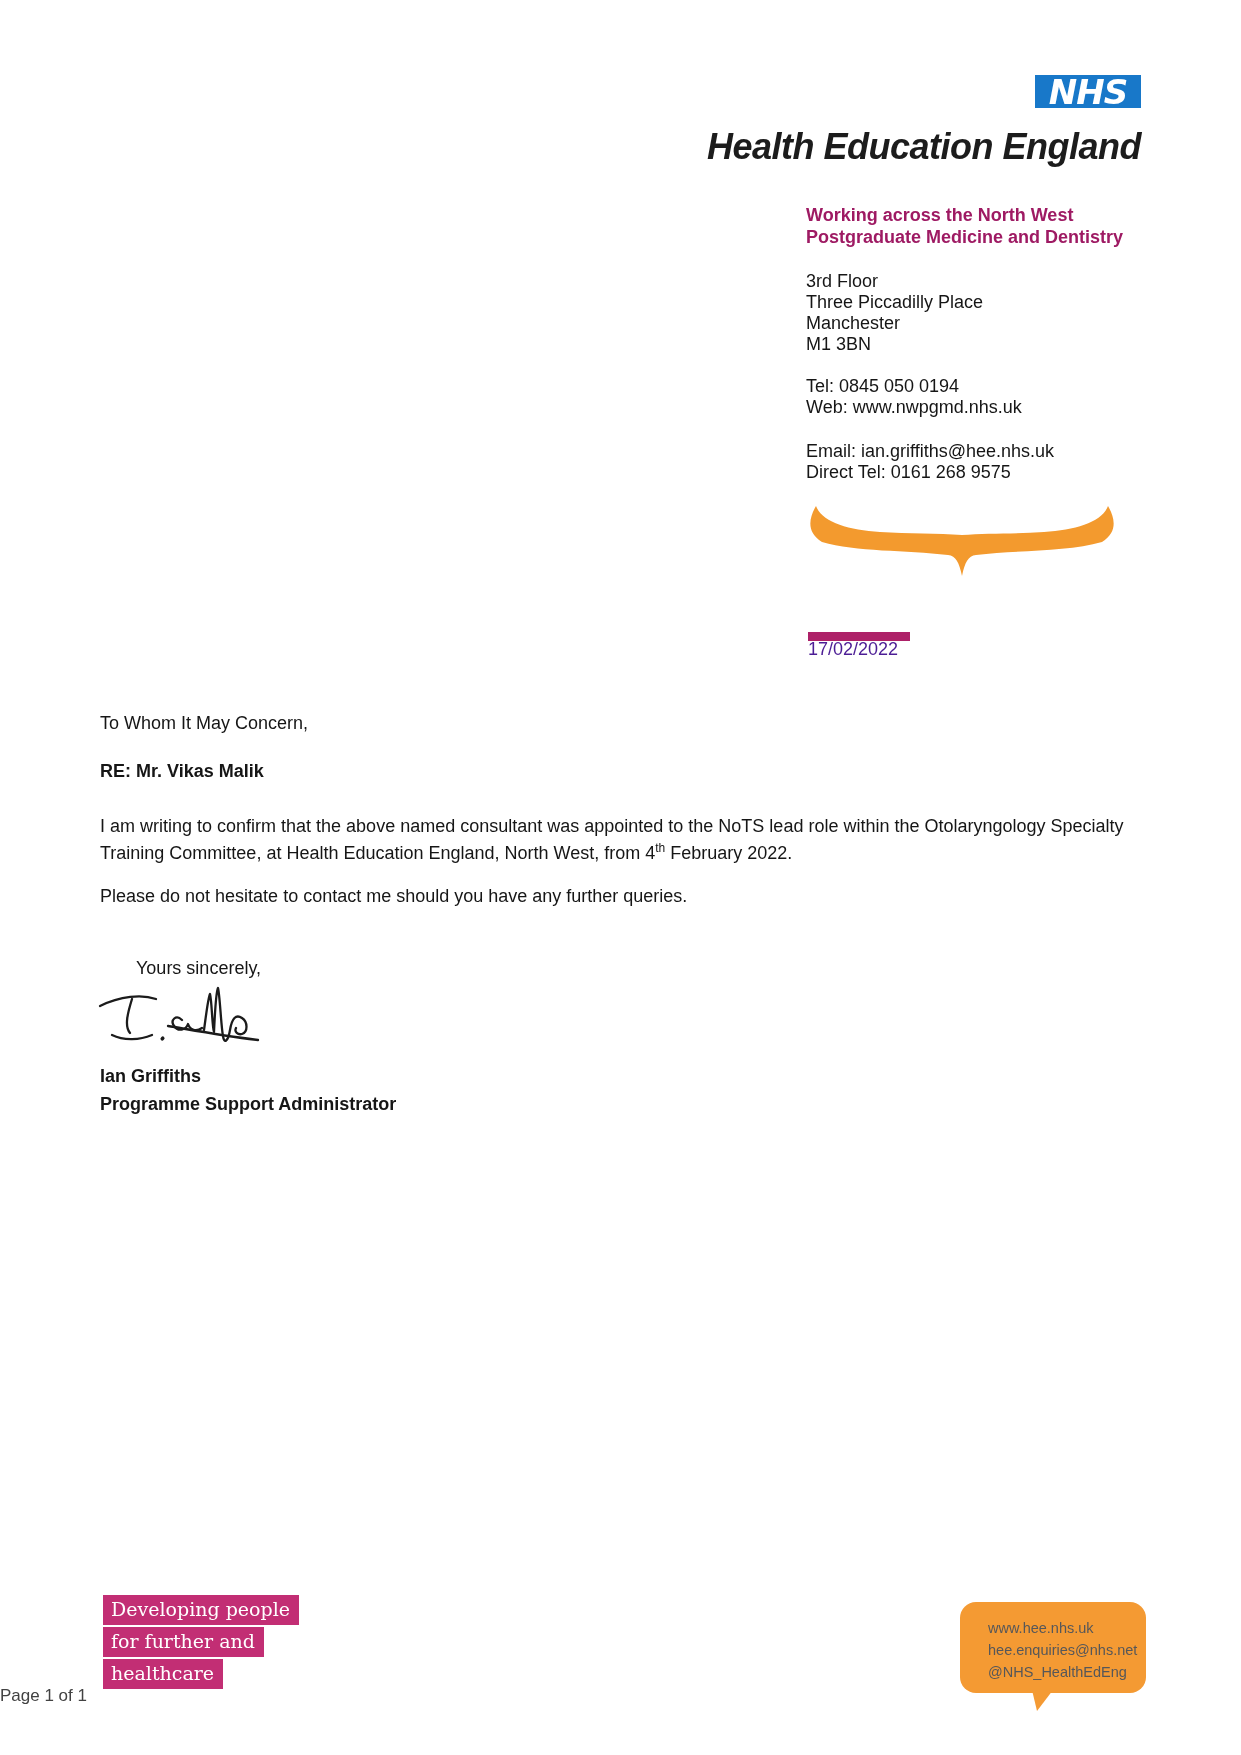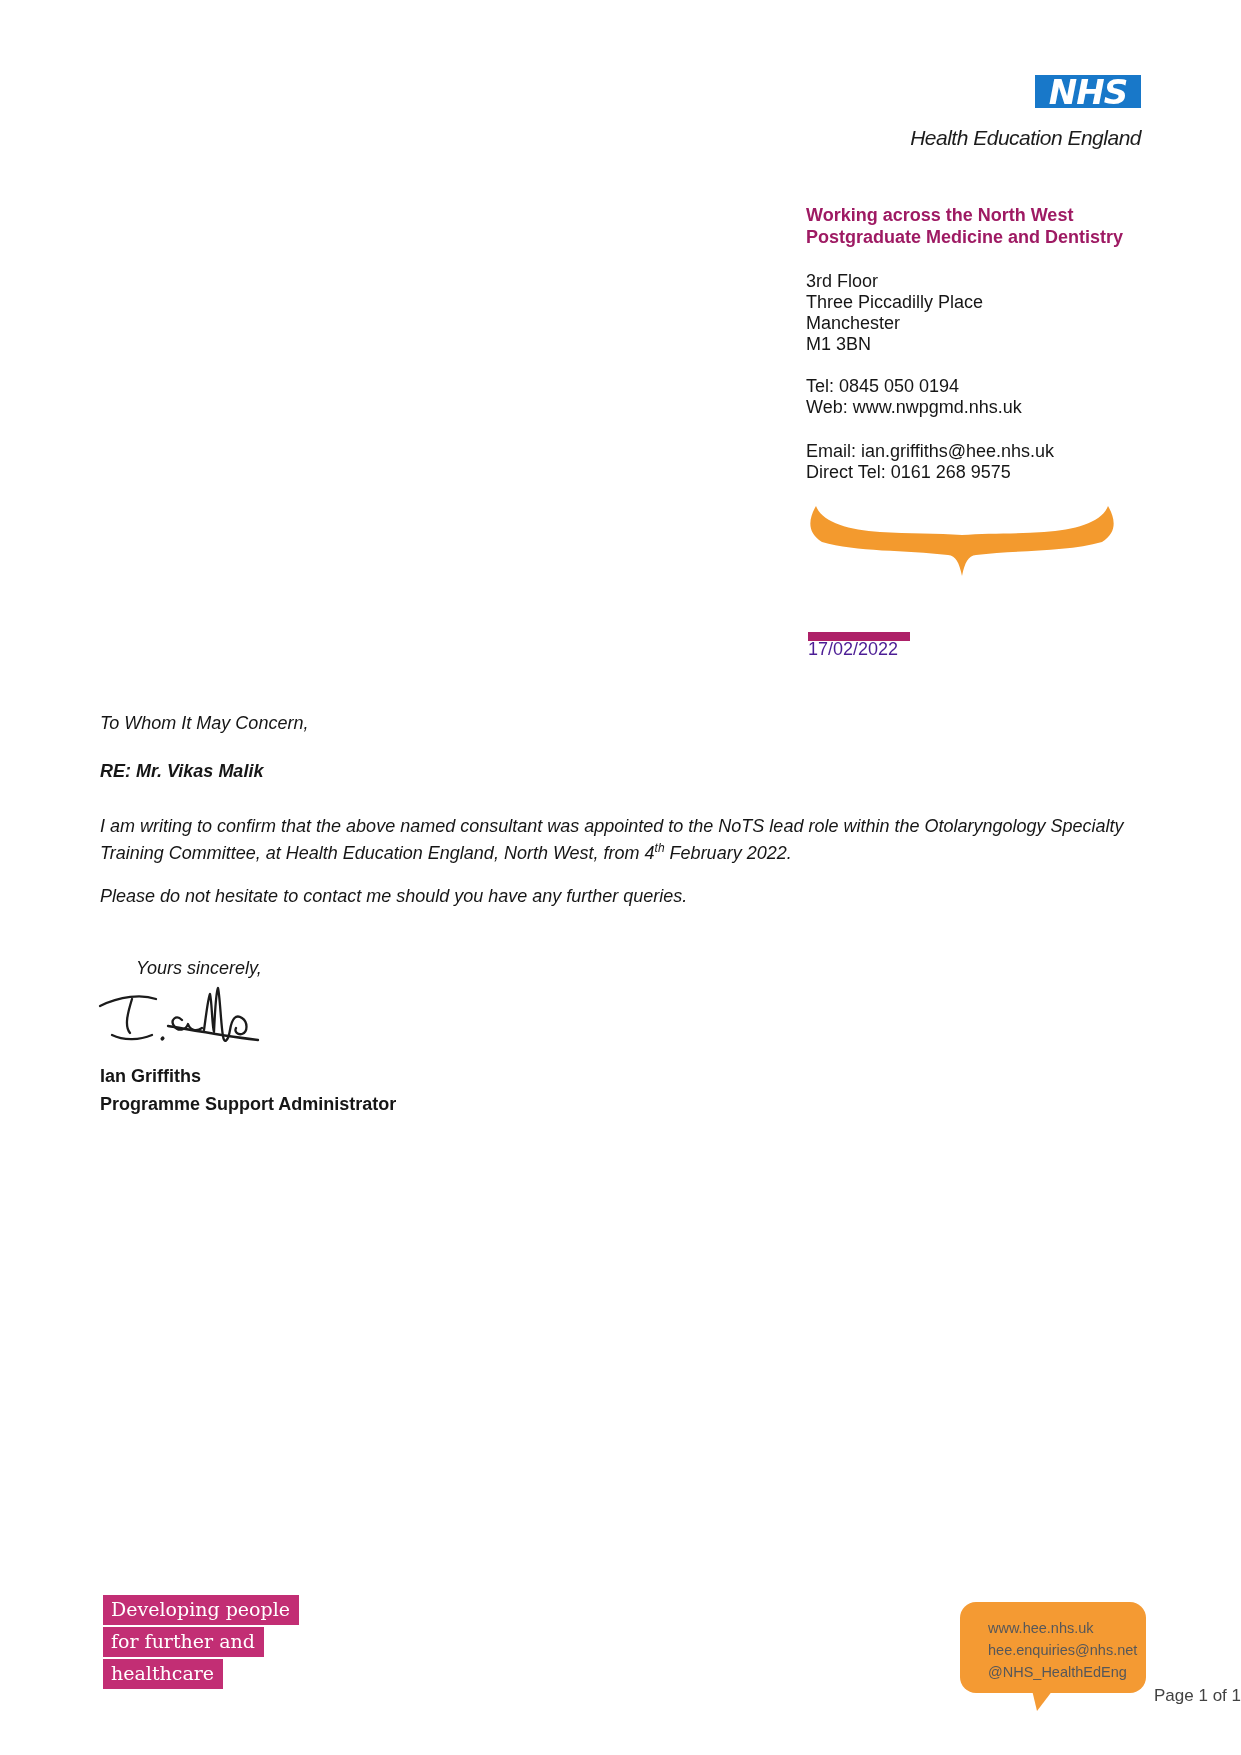--- a/index.html
+++ b/index.html
@@ -11,38 +11,38 @@
   .nhs-box{
     position:absolute;left:1035px;top:75px;width:106px;height:33px;
     background:#1878C9;display:flex;align-items:center;justify-content:center;
   }
   .nhs-box span{
     color:#ffffff;font-family:"DejaVu Sans",sans-serif;font-weight:bold;font-style:italic;
     font-size:34px;letter-spacing:-1px;line-height:1;
   }
   .org-name{
     position:absolute;right:100px;top:126px;
-    font-family:"Liberation Sans",sans-serif;font-weight:normal;font-style:italic;
-    font-size:21px;letter-spacing:-0.5px;color:#1c1c1c;white-space:nowrap;
+    font-family:"Liberation Sans",sans-serif;font-weight:bold;font-style:italic;
+    font-size:36px;letter-spacing:-0.5px;color:#1c1c1c;white-space:nowrap;
   }
   .tagline{
     position:absolute;left:806px;top:204px;
     font-weight:bold;font-size:18px;line-height:22px;color:#9E1A63;
   }
   .addr-block{position:absolute;left:806px;font-size:18px;line-height:21px;color:#161616;}
   .addr-1{top:271px;}
   .addr-2{top:376px;}
   .addr-3{top:441px;}
   
   .swoosh{position:absolute;left:806px;top:506px;width:312px;height:72px;}
   
   .date{position:absolute;left:808px;top:599px;font-size:18px;color:#4c1d95;margin-top:40px;}
   .date-bar{position:absolute;left:808px;top:632px;width:102px;height:9px;background:#AD2168;}
   
-  .body-text{position:absolute;left:100px;width:1045px;font-size:18px;color:#161616;font-style:italic;}
+  .body-text{position:absolute;left:100px;width:1045px;font-size:18px;color:#161616;}
   .salutation{top:712px;line-height:23px;}
   .subject{top:760px;font-weight:bold;line-height:23px;}
   .para1{top:813px;line-height:27px;}
   .para2{top:885px;line-height:23px;}
   .closing{top:957px;line-height:23px;margin-left:36px;}
   .sup{vertical-align:super;font-size:12px;line-height:0;}
   .signature{position:absolute;left:96px;top:986px;width:172px;height:66px;}
   .signature path{stroke:#1b1b1b;stroke-width:2.3;fill:none;stroke-linecap:round;stroke-linejoin:round;}
   .signer{position:absolute;left:100px;top:1062px;font-weight:bold;font-size:18px;line-height:28px;}
   
@@ -57,21 +57,21 @@
     background:#F49A33;border-radius:16px;
   }
   .bubble::after{
     content:"";position:absolute;left:72px;top:88px;width:0;height:0;
     border-top:21px solid #F49A33;border-left:5px solid transparent;border-right:16px solid transparent;
   }
   .bubble-text{
     padding:15px 0 0 28px;font-size:14.5px;line-height:22px;color:#565759;
   }
   .page-indicator{
-    position:absolute;left:0;right:0;top:1686px;text-align:right;
+    position:absolute;left:0;right:0;top:1686px;text-align:left;
     font-size:17px;color:#424242;
   }
 </style>
 </head>
 <body>
 
 <div class="page">
 
   <div class="nhs-box">
     <span>NHS</span>

